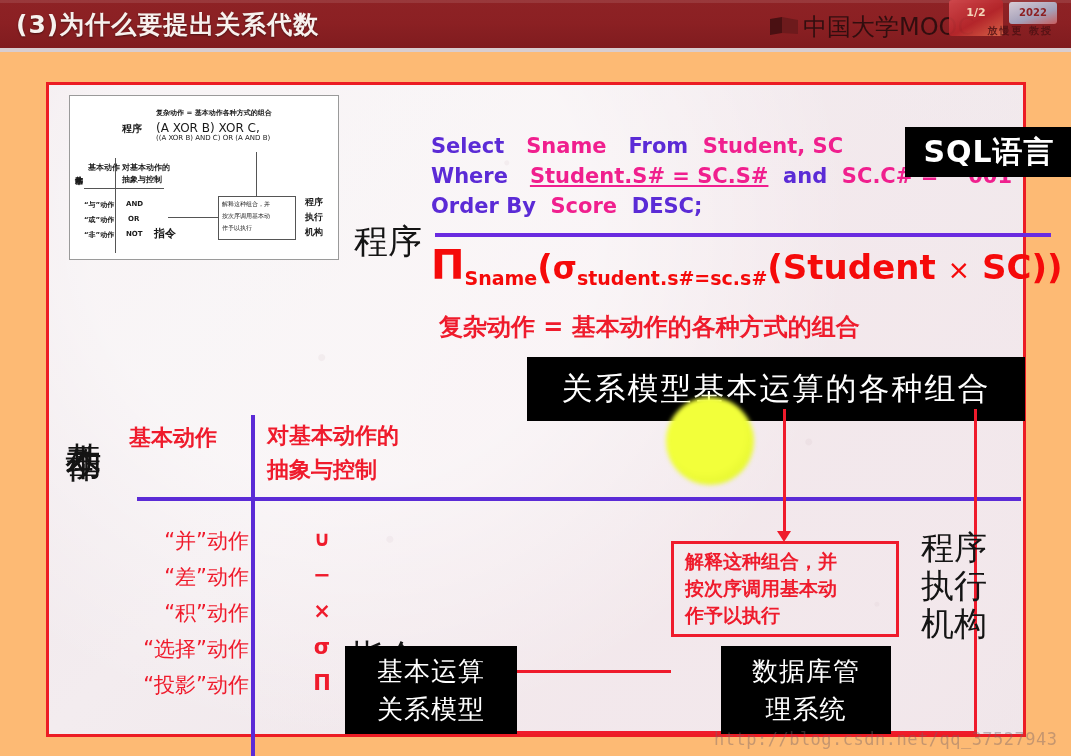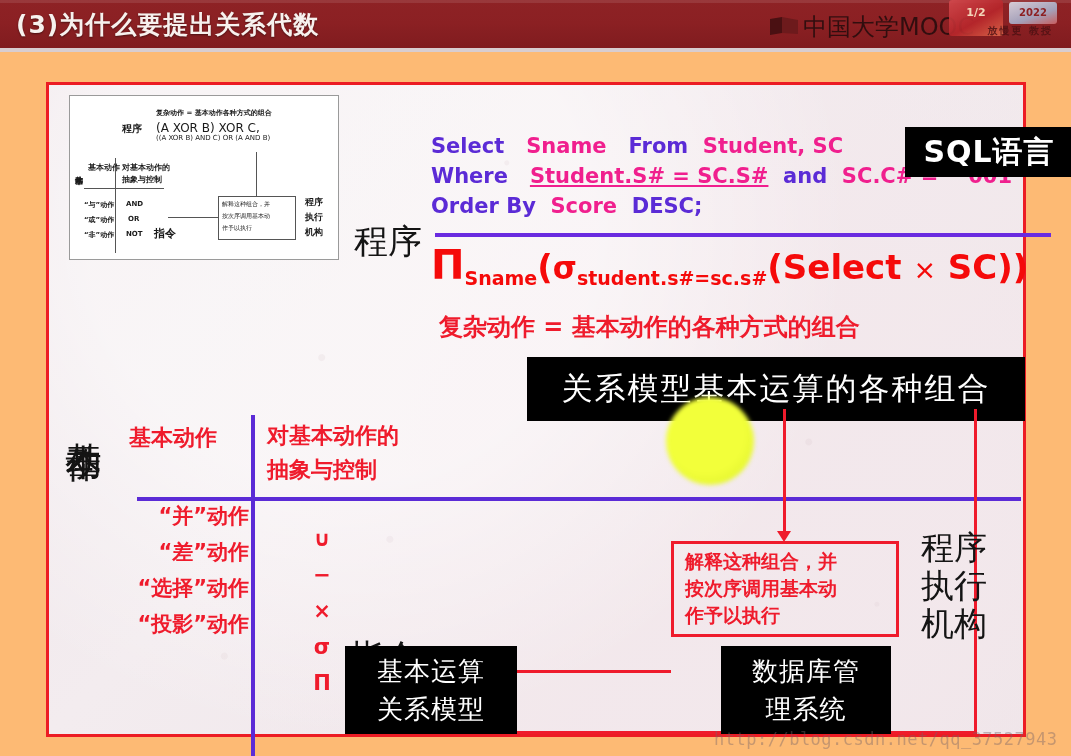--- a/index.html
+++ b/index.html
@@ -185,22 +185,22 @@
     font-size:22px; color:#ef1b2c; white-space:nowrap;
   }
   .q-abs{
     position:absolute; left:218px; top:334px;
     font-family:"DejaVu Sans", sans-serif; font-weight:bold;
     font-size:22px; color:#ef1b2c; line-height:34px; white-space:nowrap;
   }
 
   
   .acts{
-    position:absolute; left:82px; top:413px;
-    font-family:"DejaVu Sans", sans-serif; font-weight:bold;
+    position:absolute; left:82px; top:438px;
+    font-family:"DejaVu Sans", sans-serif; font-weight:normal;
     font-size:21px; color:#ef1b2c; line-height:36px;
     text-align:right; width:118px;
   }
   .syms{
     position:absolute; left:256px; top:436px;
     font-family:"DejaVu Sans", sans-serif; font-weight:bold;
     font-size:21px; color:#ef1b2c; line-height:36px;
     text-align:center; width:34px;
   }
 
@@ -350,21 +350,21 @@
         <span class="kw">DESC</span><span class="kw">;</span>
       </div>
     </div>
 
     <div class="sqlbadge">SQL语言</div>
 
     <div class="chengxu-top">程序</div>
     <div class="purple-rule"></div>
 
     <div class="formula">
-      <span class="pi">Π</span><span class="sub">Sname</span><span>(</span><span class="sg">σ</span><span class="sub">student.s#=sc.s#</span><span>(Select</span>&nbsp;<span class="tms">×</span>&nbsp;<span>SC))</span>
+      <span class="pi">Π</span><span class="sub">Sname</span><span>(</span><span class="sg">σ</span><span class="sub">student.s#=sc.s#</span><span>(Student</span>&nbsp;<span class="tms">×</span>&nbsp;<span>SC))</span>
     </div>
 
     <div class="redline">复杂动作 = 基本动作的各种方式的组合</div>
 
     <div class="combo">关系模型基本运算的各种组合</div>
 
     <div class="laser"></div>
 
     <div class="axis-v"></div>
     <div class="axis-h"></div>
@@ -373,20 +373,21 @@
 
     <div class="q-basic">基本动作</div>
     <div class="q-abs">
       <div>对基本动作的</div>
       <div>抽象与控制</div>
     </div>
 
     <div class="acts">
       <div>“并”动作</div>
       <div>“差”动作</div>
+      <div>“积”动作</div>
       <div>“选择”动作</div>
       <div>“投影”动作</div>
     </div>
     <div class="syms">
       <div>∪</div>
       <div>−</div>
       <div>×</div>
       <div>σ</div>
       <div>Π</div>
     </div>

